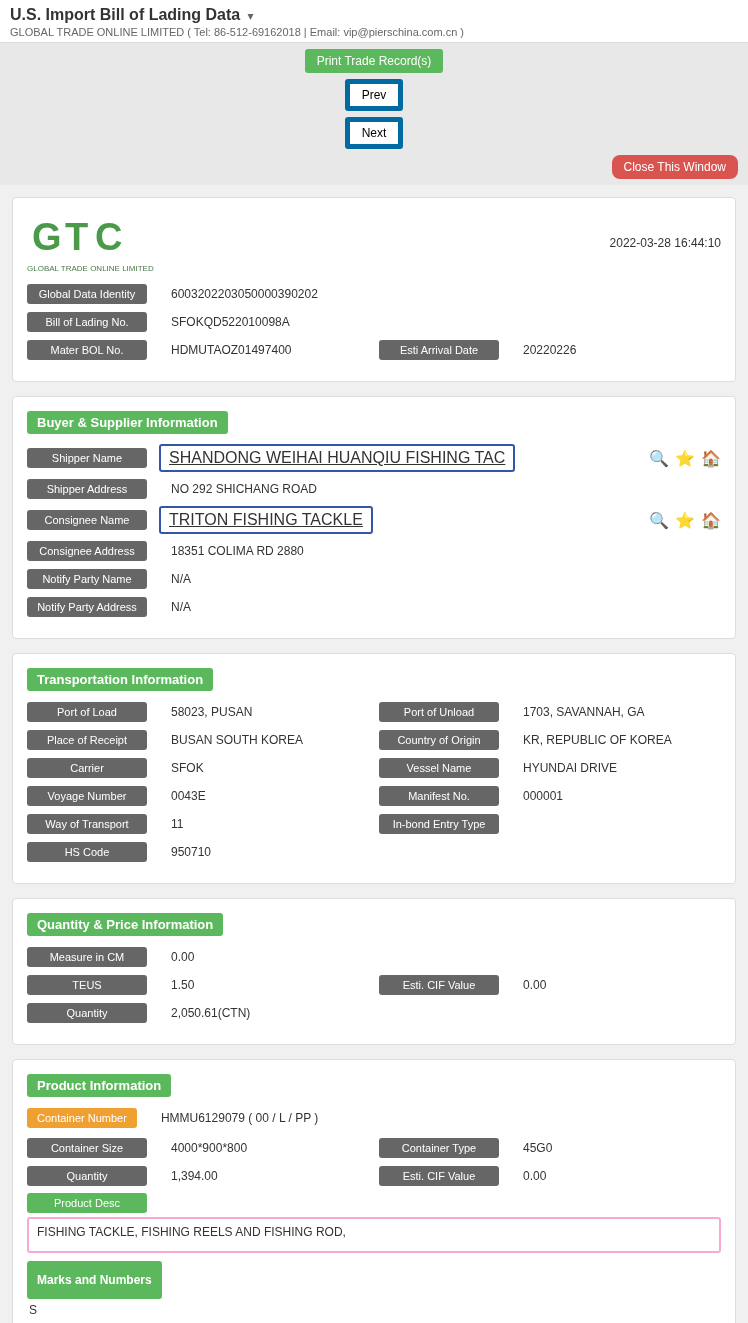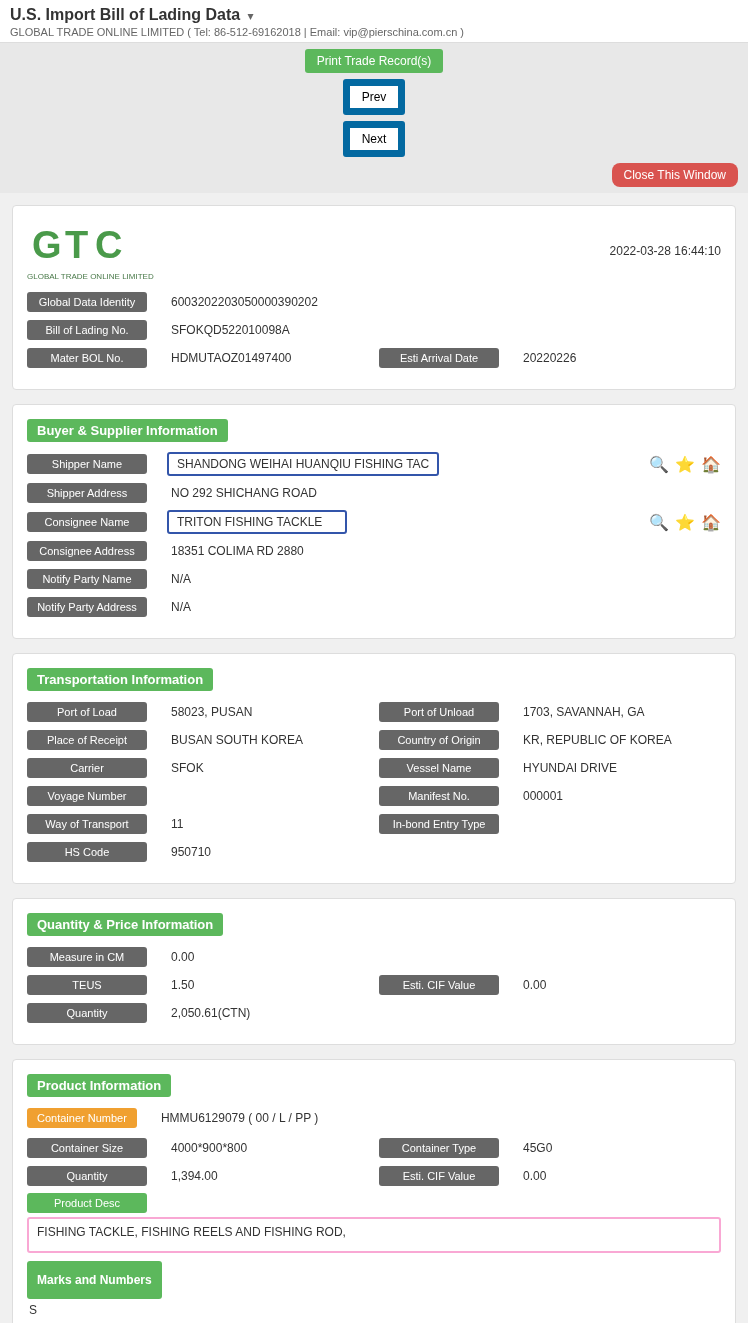--- a/index.html
+++ b/index.html
@@ -27,21 +27,21 @@
       background: #5cb85c;
       color: #fff;
       border: none;
       padding: 5px 12px;
       border-radius: 3px;
       cursor: pointer;
       font-size: 12px;
     }
     .btn-nav {
       background: #fff;
-      border: 7px solid #0369a1;
+      border: 5px solid #0369a1;
       padding: 4px 12px;
       border-radius: 3px;
       cursor: pointer;
       font-size: 12px;
     }
     .btn-close {
       margin-left: auto;
       background: #d9534f;
       color: #fff;
       border: none;
@@ -123,23 +123,24 @@
       padding: 4px 8px;
       border-radius: 3px;
       font-size: 11px;
       min-width: 120px;
       text-align: center;
     }
     .shipper-value {
       border: 2px solid #3355aa;
       border-radius: 3px;
       padding: 3px 8px;
-      font-size: 12px;
+      font-size: 16px;
       min-width: 180px;
-      margin-left: 20px;
+      margin-left: 12px;
+      text-decoration: underline;
     }
     .icon-group {
       margin-left: auto;
       display: flex;
       gap: 6px;
       align-items: center;
     }
     .full-row {
       display: flex;
       align-items: center;
@@ -312,20 +313,21 @@
       </div>
       <div class="col">
         <div class="label-cell">Vessel Name</div>
         <div class="value-cell">HYUNDAI DRIVE</div>
       </div>
     </div>
 
     <div class="two-col">
       <div class="col">
         <div class="label-cell">Voyage Number</div>
+        <div class="value-cell">0043E</div>
       </div>
       <div class="col">
         <div class="label-cell">Manifest No.</div>
         <div class="value-cell">000001</div>
       </div>
     </div>
 
     <div class="two-col">
       <div class="col">
         <div class="label-cell">Way of Transport</div>

